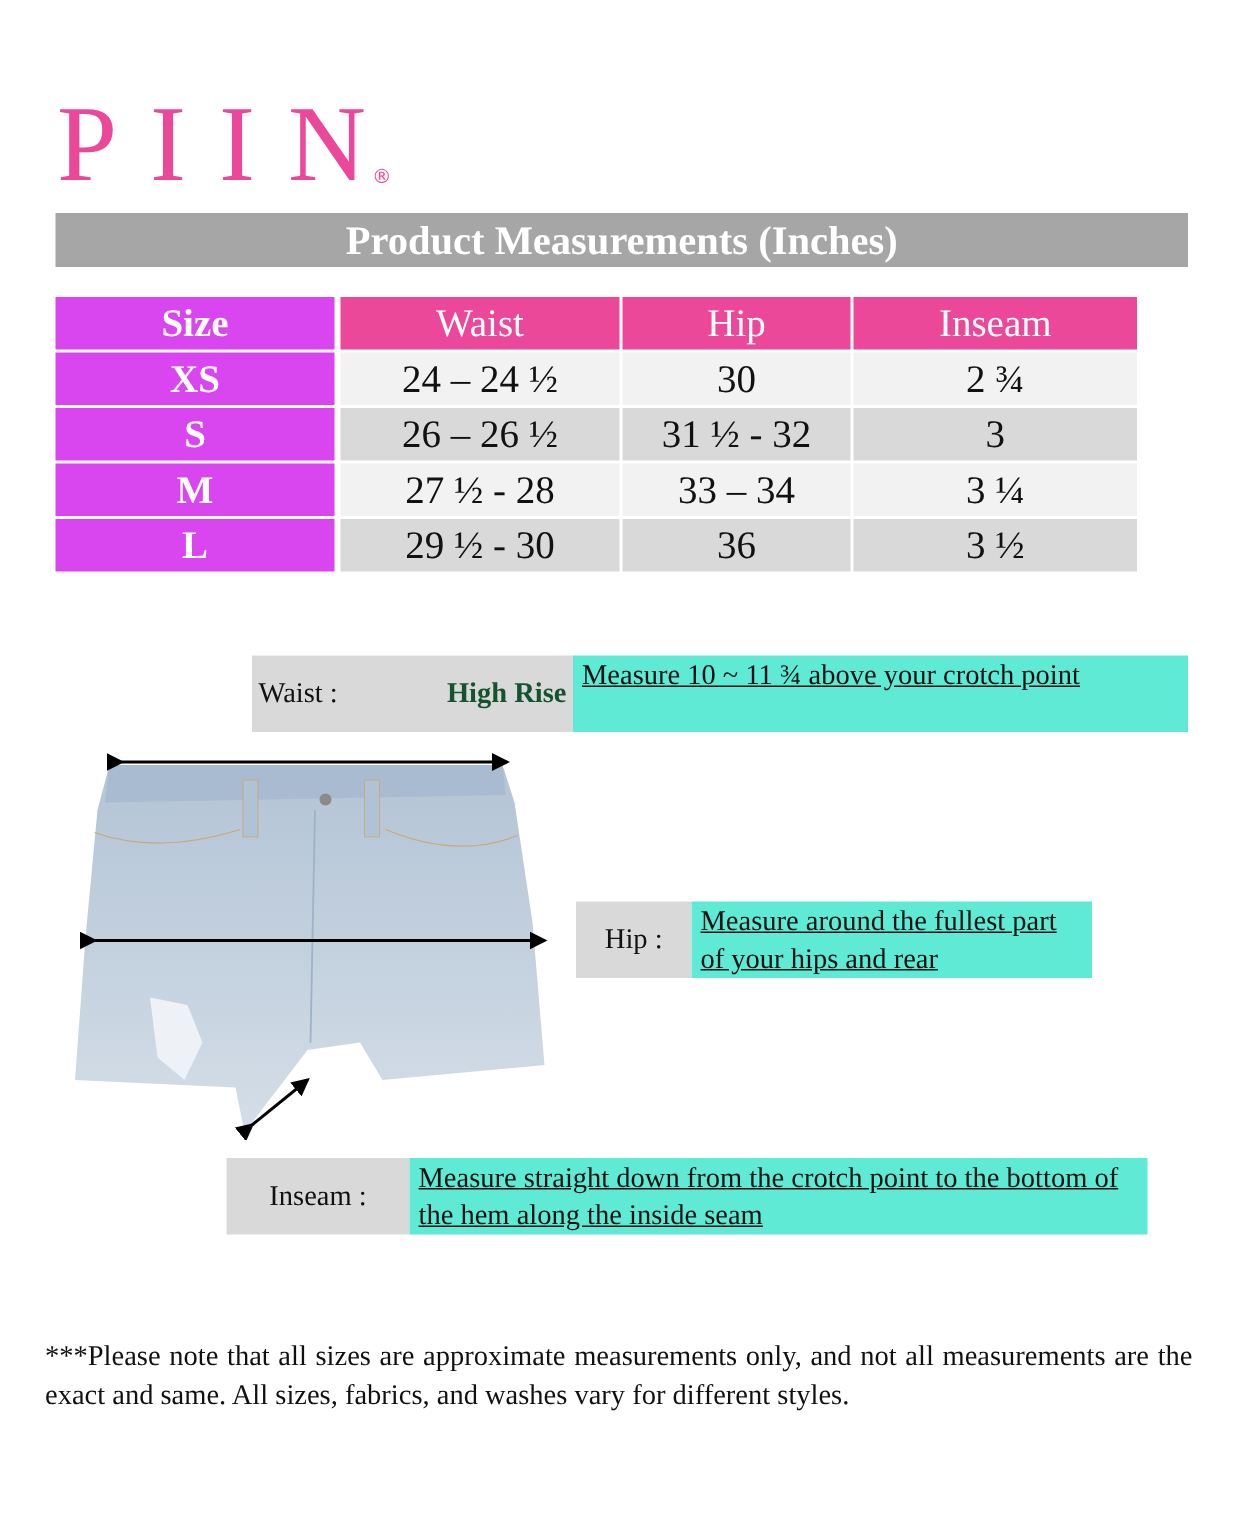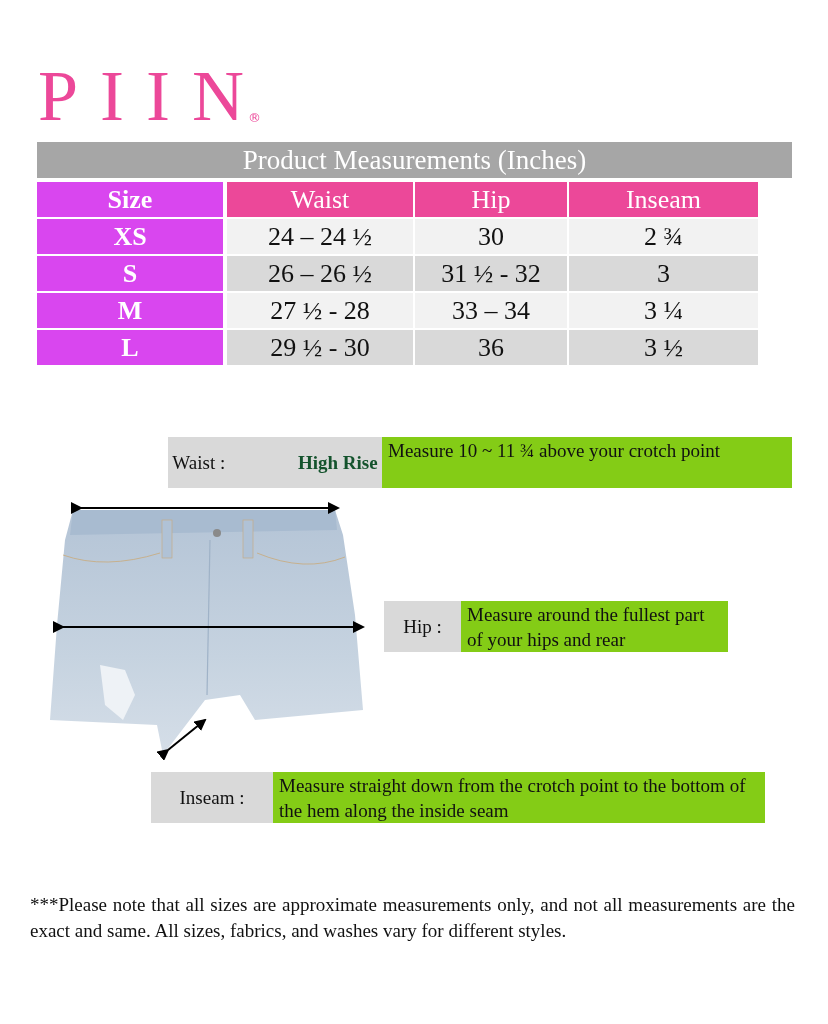--- a/index.html
+++ b/index.html
@@ -1,32 +1,32 @@
 <!DOCTYPE html>
 <html><head>
 <meta charset="utf-8">
 <style>
   html, body { margin: 0; padding: 0; background: #ffffff; }
   body { width: 828px; height: 1024px; position: relative; overflow: hidden; font-family: "DejaVu Serif", serif; color: #111; }
   .logo { position: absolute; left: 38px; top: 60px; font-family: "Liberation Serif", serif; font-size: 72px; letter-spacing: 22px; color: #ec4899; line-height: 1; }
   .logo .reg { font-size: 13px; letter-spacing: 0; vertical-align: -2px; margin-left: -18px; font-family: "DejaVu Sans", sans-serif; }
   .tbl { position: absolute; left: 37px; top: 142px; width: 755px; }
-  .title-bar { height: 36px; background: #a6a6a6; color: #fff; font-family: "Liberation Serif", serif; font-weight: normal; font-size: 27px; text-align: center; line-height: 36px; margin-bottom: 4px; }
+  .title-bar { height: 36px; background: #a6a6a6; color: #fff; font-family: "Liberation Serif", serif; font-weight: bold; font-size: 27px; text-align: center; line-height: 36px; margin-bottom: 20px; }
   .row { display: flex; height: 35px; margin-bottom: 2px; }
   .row > div { display: flex; align-items: center; justify-content: center; font-family: "Liberation Serif", serif; font-size: 26px; }
   .c0 { width: 186px; background: #d946ef; color: #fff; font-weight: bold; margin-right: 4px; }
   .c1 { width: 186px; margin-right: 2px; }
   .c2 { width: 152px; margin-right: 2px; }
   .c3 { width: 189px; }
   .hdr .c1, .hdr .c2, .hdr .c3 { background: #ec4899; color: #fff; font-weight: normal; }
   .odd .c1, .odd .c2, .odd .c3 { background: #f2f2f2; }
   .even .c1, .even .c2, .even .c3 { background: #d9d9d9; }
   .callout { position: absolute; display: flex; font-family: "Liberation Serif", serif; font-size: 19px; }
   .callout .lab { background: #d9d9d9; display: flex; align-items: center; justify-content: center; gap: 34px; }
-  .callout .desc { background: #84cc16; padding: 1px 6px; line-height: 25px; }
+  .callout .desc { background: #5eead4; padding: 1px 6px; line-height: 25px; text-decoration: underline; }
   .hl { color: #14532d; font-weight: bold; }
   .shorts { position: absolute; left: 45px; top: 495px; width: 330px; height: 265px; }
   .note { position: absolute; left: 30px; top: 892px; width: 765px; font-family: "Liberation Serif", serif; font-size: 19px; line-height: 26px; text-align: justify; }
 </style>
 </head>
 <body>
 
 <div class="logo"><span>PIIN</span><span class="reg">®</span></div>
 
 <div class="tbl">

